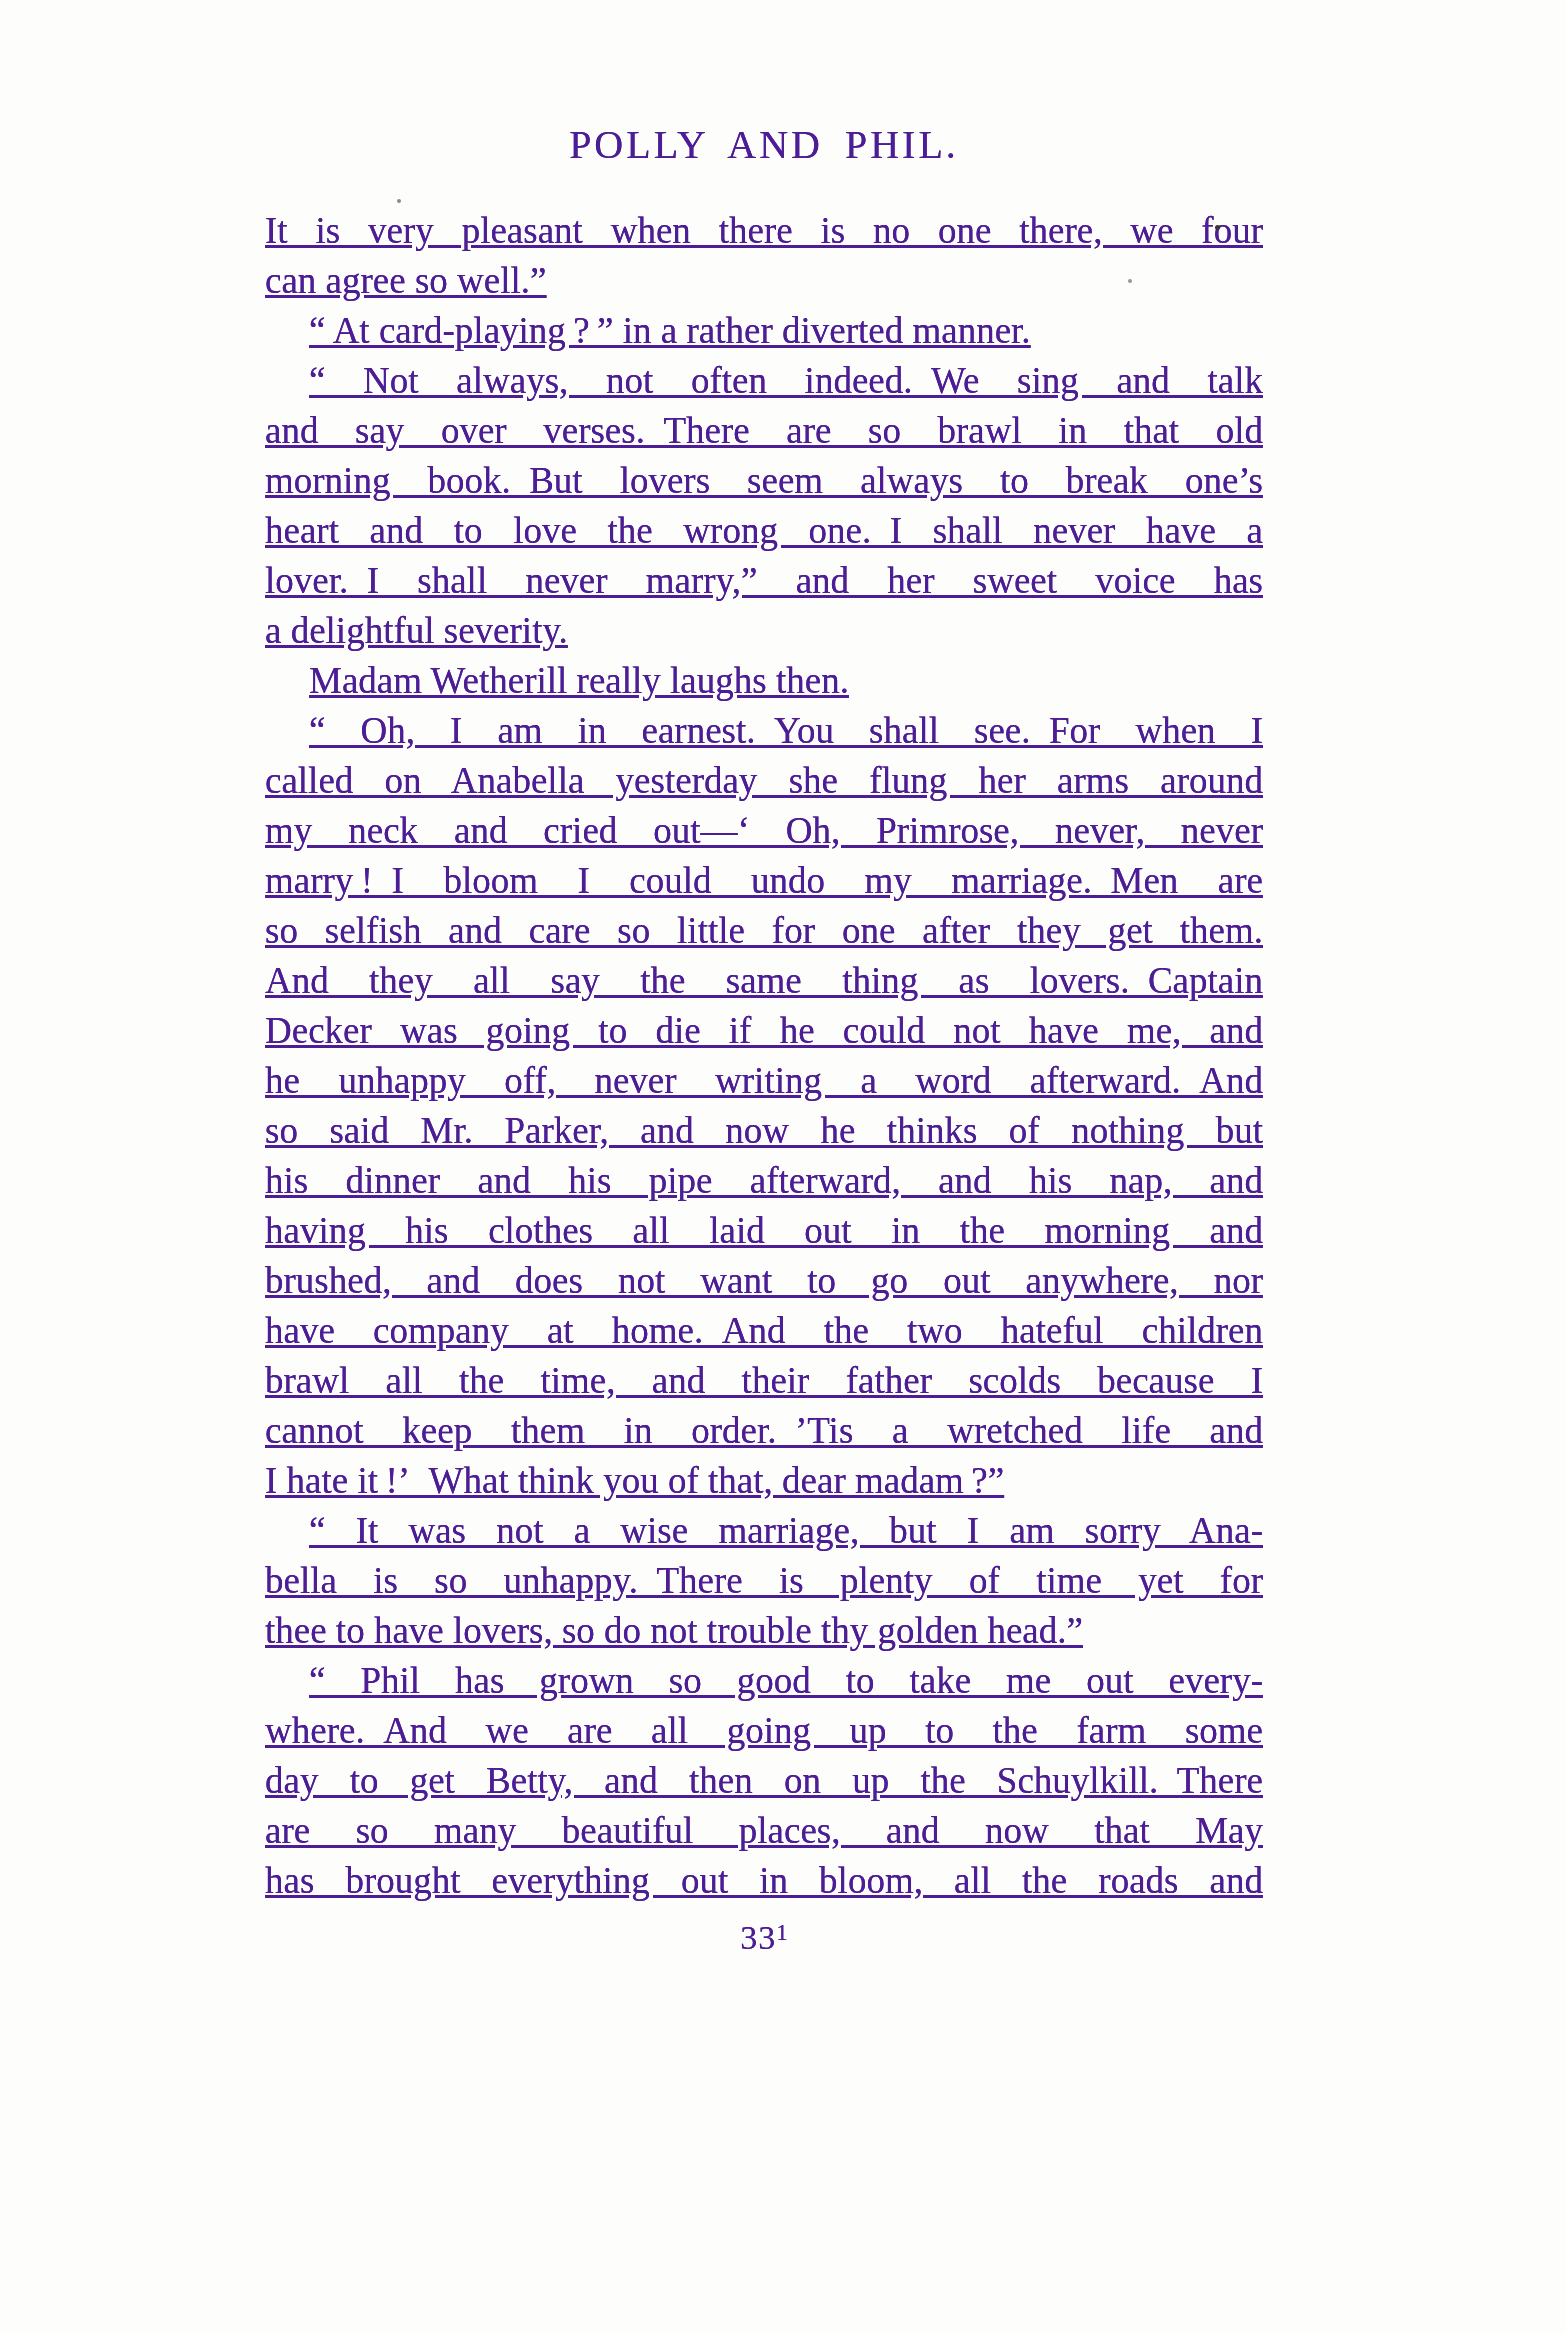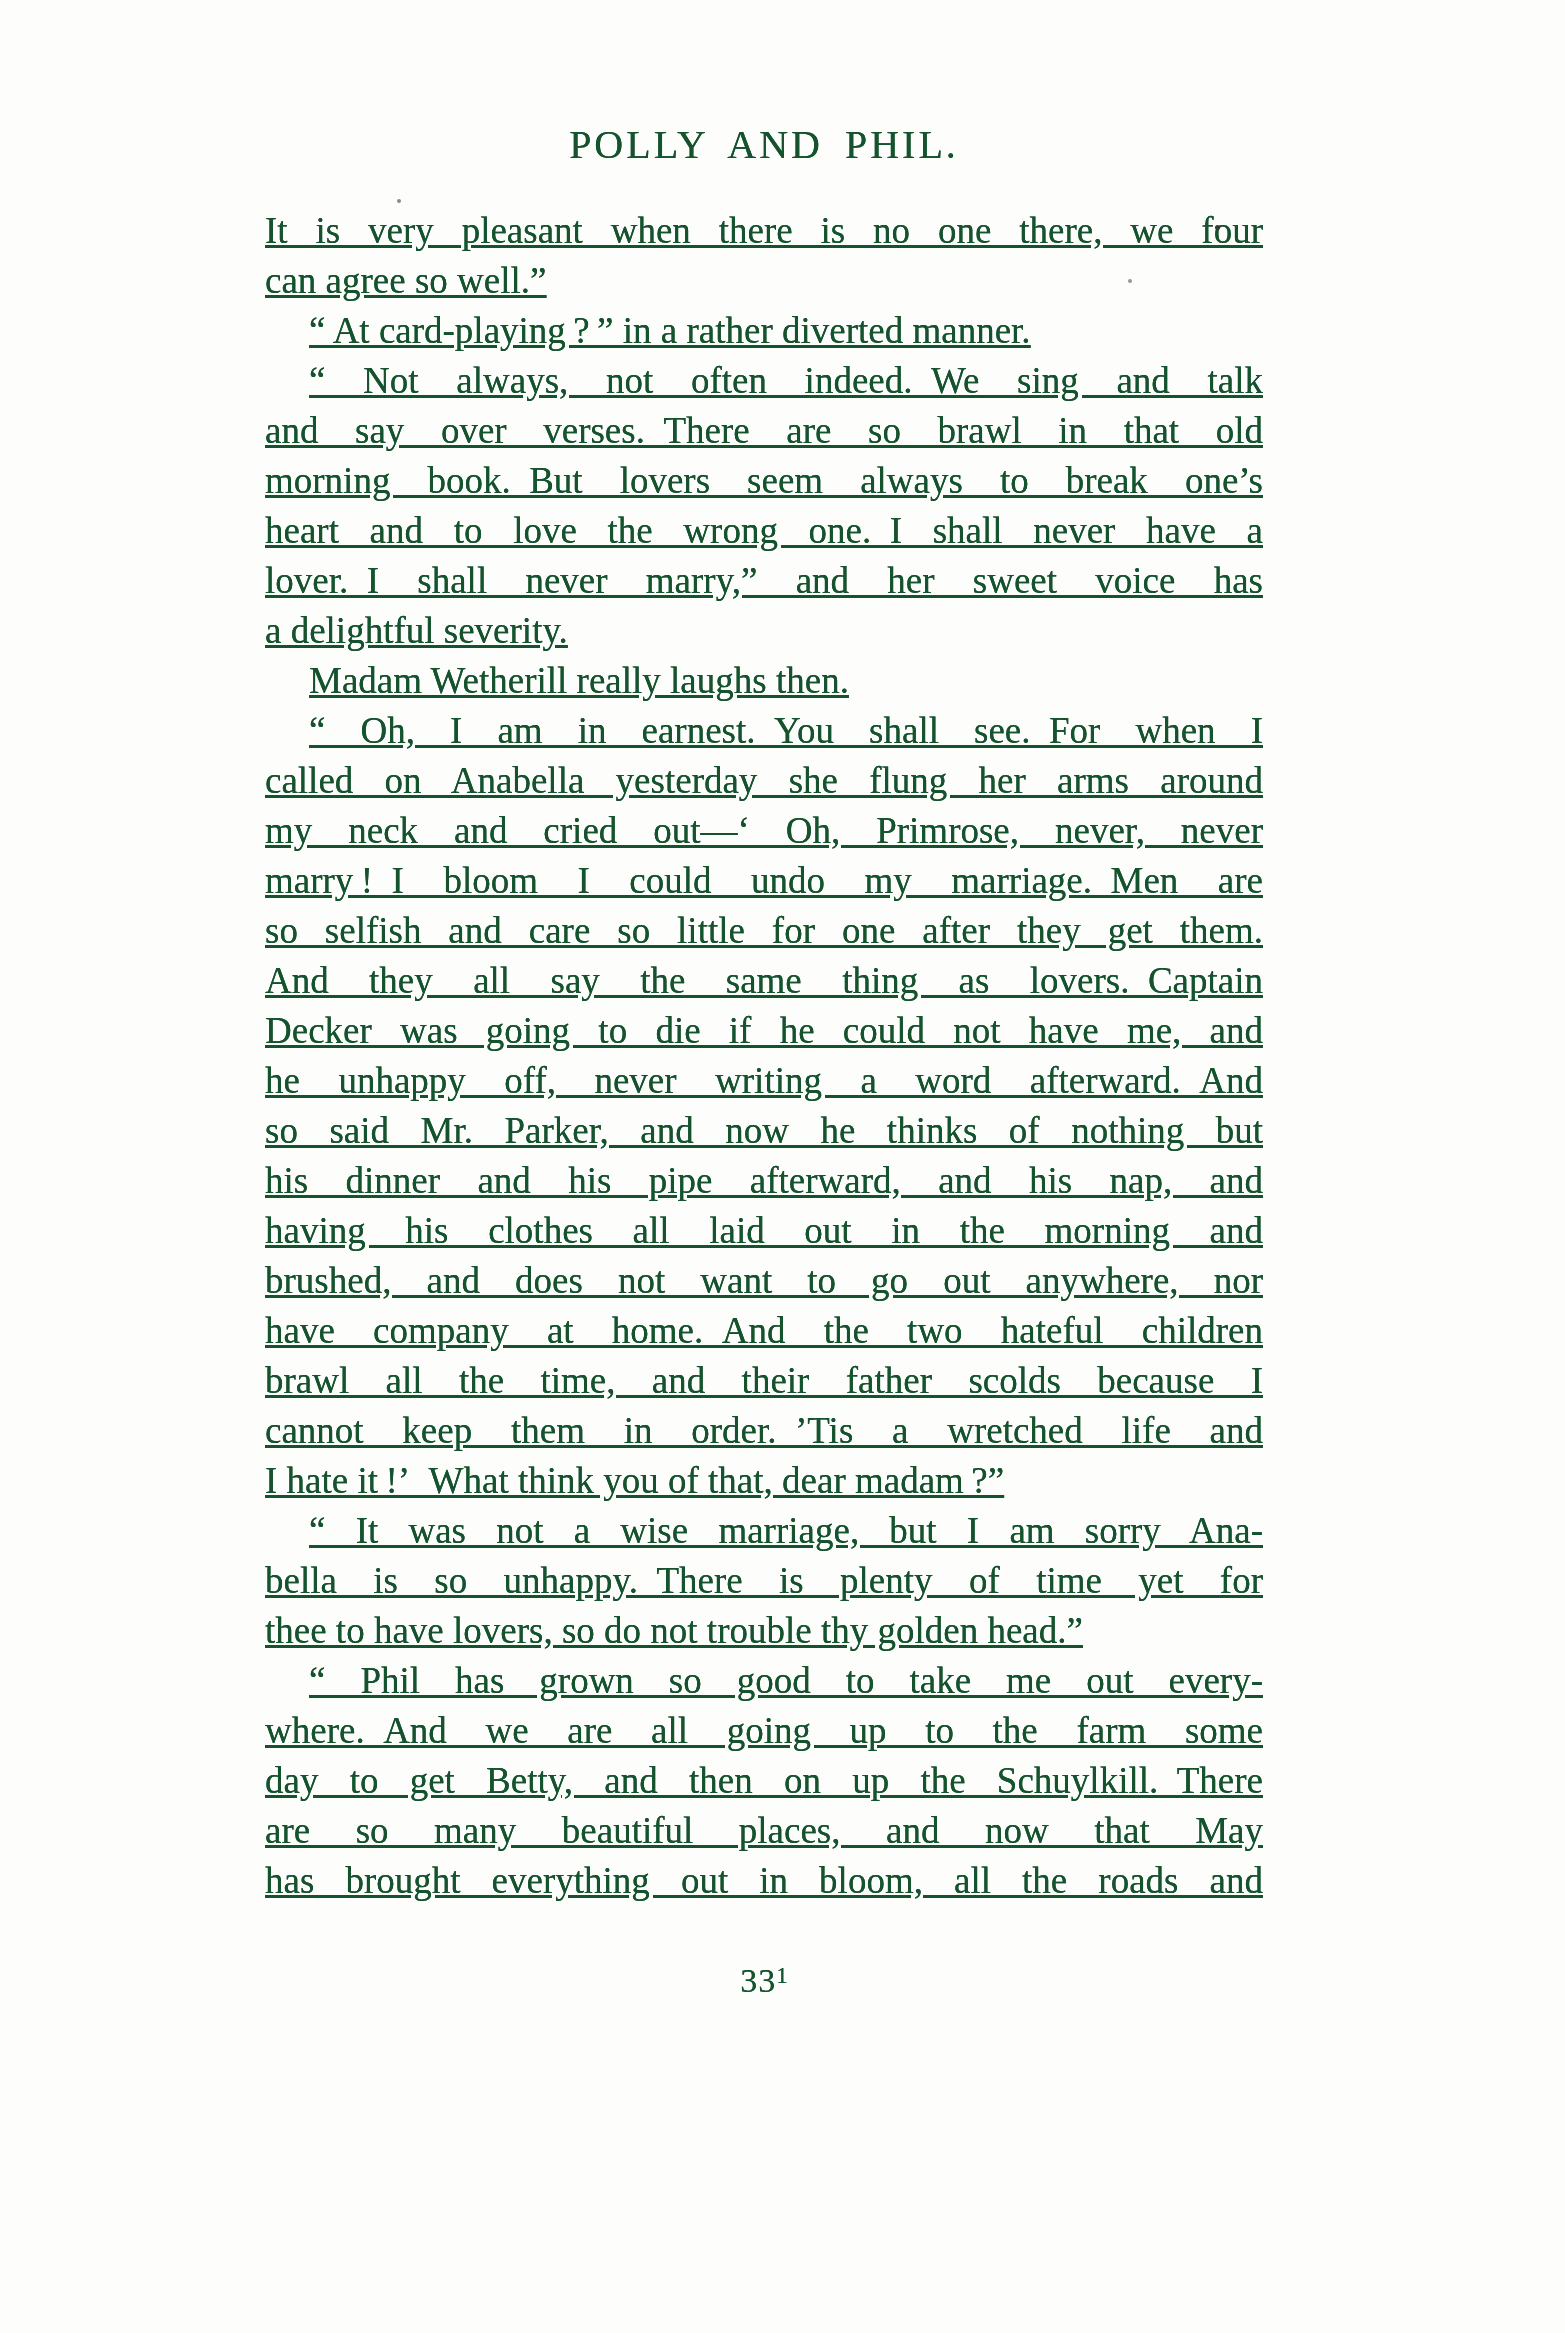--- a/index.html
+++ b/index.html
@@ -7,21 +7,21 @@
     padding: 0;
     background: #ffffff;
   }
   .page {
     position: relative;
     width: 1565px;
     height: 2333px;
     background: #fdfdfc;
     overflow: hidden;
     font-family: "Liberation Serif", serif;
-    color: #14532d;
+    color: #4c1d95;
   }
   .running-head {
     position: absolute;
     left: 265px;
     top: 120px;
     width: 998px;
     text-align: center;
     font-size: 40px;
     line-height: 50px;
     letter-spacing: 3px;
@@ -54,21 +54,20 @@
   .folio {
     position: absolute;
     left: 265px;
     top: 1913px;
     width: 998px;
     text-align: center;
     font-size: 34px;
     line-height: 40px;
     letter-spacing: 1px;
     text-shadow: 0 0 0.5px currentColor;
-    margin-top: 43px;
   }
   .folio .sup {
     font-size: 23px;
     vertical-align: 9px;
     letter-spacing: 0;
   }
   .speck {
     position: absolute;
     border-radius: 50%;
   }

